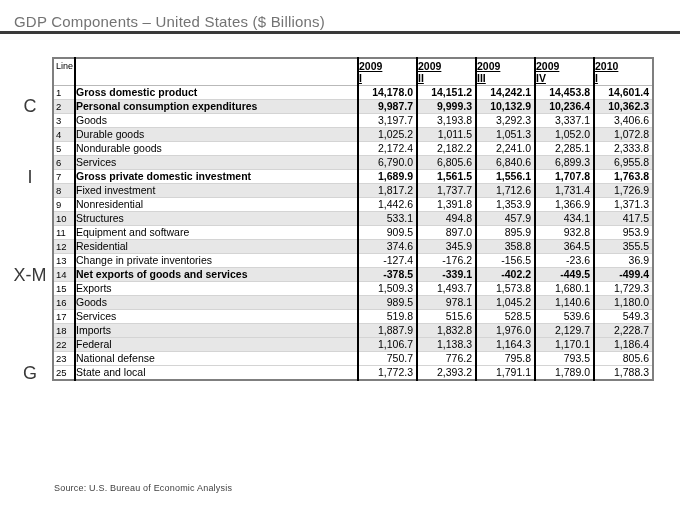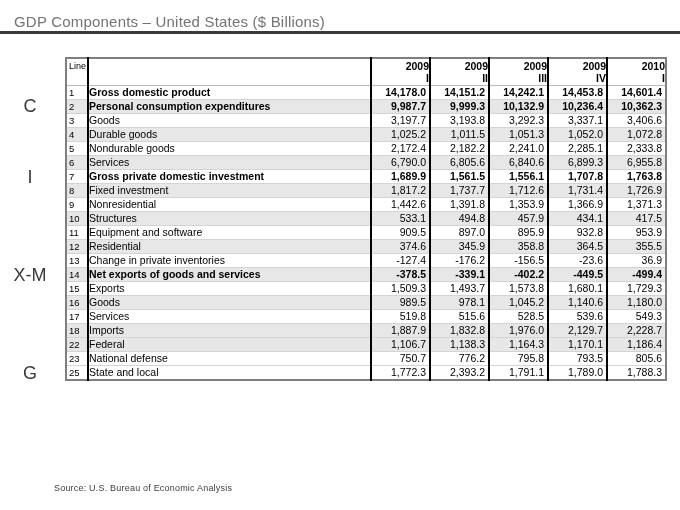--- a/index.html
+++ b/index.html
@@ -21,40 +21,40 @@
   .margin-label{
     position:absolute;left:8px;width:44px;text-align:center;
     font-size:18px;color:var(--mlabel);line-height:14px;
   }
   .ml-c{top:99px;}
   .ml-i{top:170px;}
   .ml-xm{top:268px;}
   .ml-g{top:366px;}
 
   .gdp-table{
-    position:absolute;left:65px;top:57px;
+    position:absolute;left:52px;top:57px;
     border-collapse:collapse;table-layout:fixed;width:601px;
     font-size:10.5px;line-height:13px;
     border:2px solid var(--tborder);
     padding-left:37px;
   }
   .gdp-table col.c-line{width:22px;}
   .gdp-table col.c-desc{width:283px;}
   .gdp-table col.c-val{width:59px;}
   .gdp-table th,.gdp-table td{
     padding:0;margin:0;height:13px;overflow:hidden;white-space:nowrap;
     border-bottom:1px solid var(--gridLight);vertical-align:middle;
   }
   .gdp-table thead th{height:27px;border-bottom:1px solid #b9b9b9;background:#fff;}
   th.line-h{
     font-size:9px;font-weight:normal;text-align:left;vertical-align:top;
     padding:1px 0 0 2px;border-right:2px solid var(--gridDark);
   }
   th.desc-h{border-right:2px solid var(--gridDark);}
-  th.q-h{font-weight:bold;text-align:right;border-right:2px solid var(--gridDark);}
+  th.q-h{font-weight:bold;text-align:left;border-right:2px solid var(--gridDark);text-decoration:underline;}
   th.q-h:last-child{border-right:none;}
   th.q-h .yr,th.q-h .qt{display:block;line-height:12px;}
   td.line{
     font-size:9.5px;text-align:left;padding-left:2px;
     border-right:2px solid var(--gridDark);
   }
   td.desc{border-right:2px solid var(--gridDark);}
   td.val{
     text-align:right;padding-right:3px;border-right:2px solid var(--gridDark);
   }

